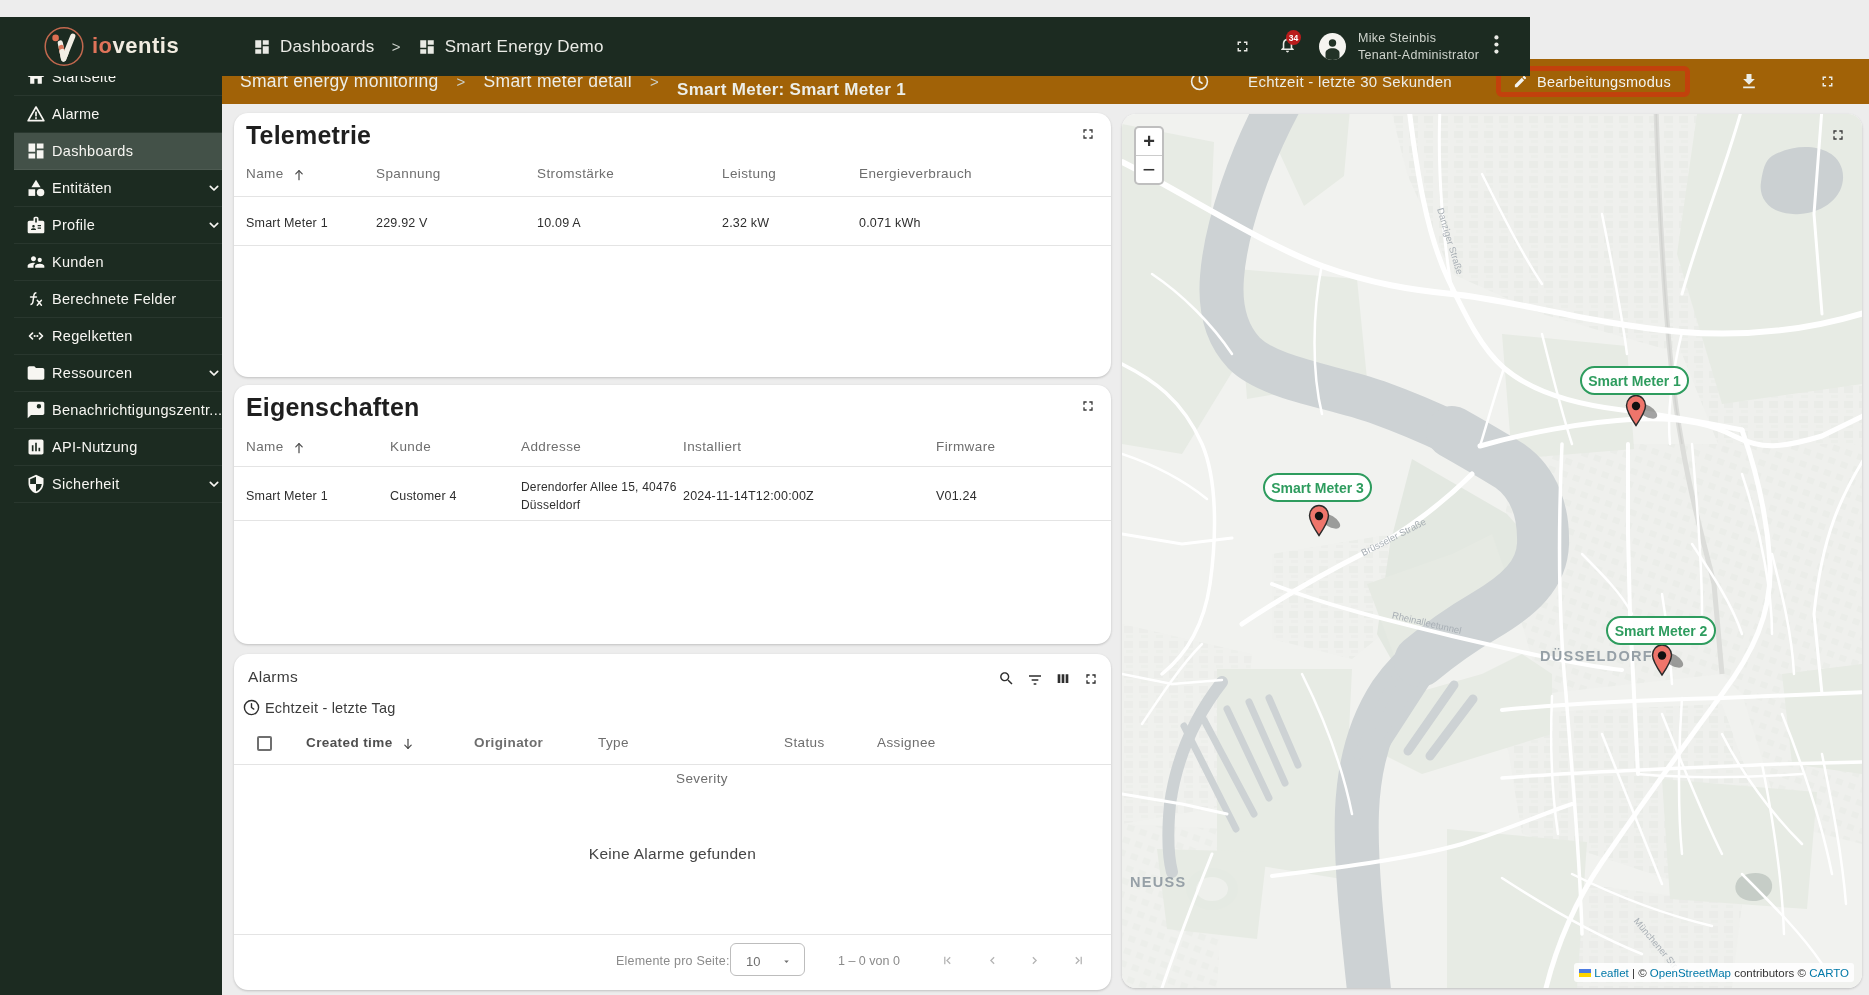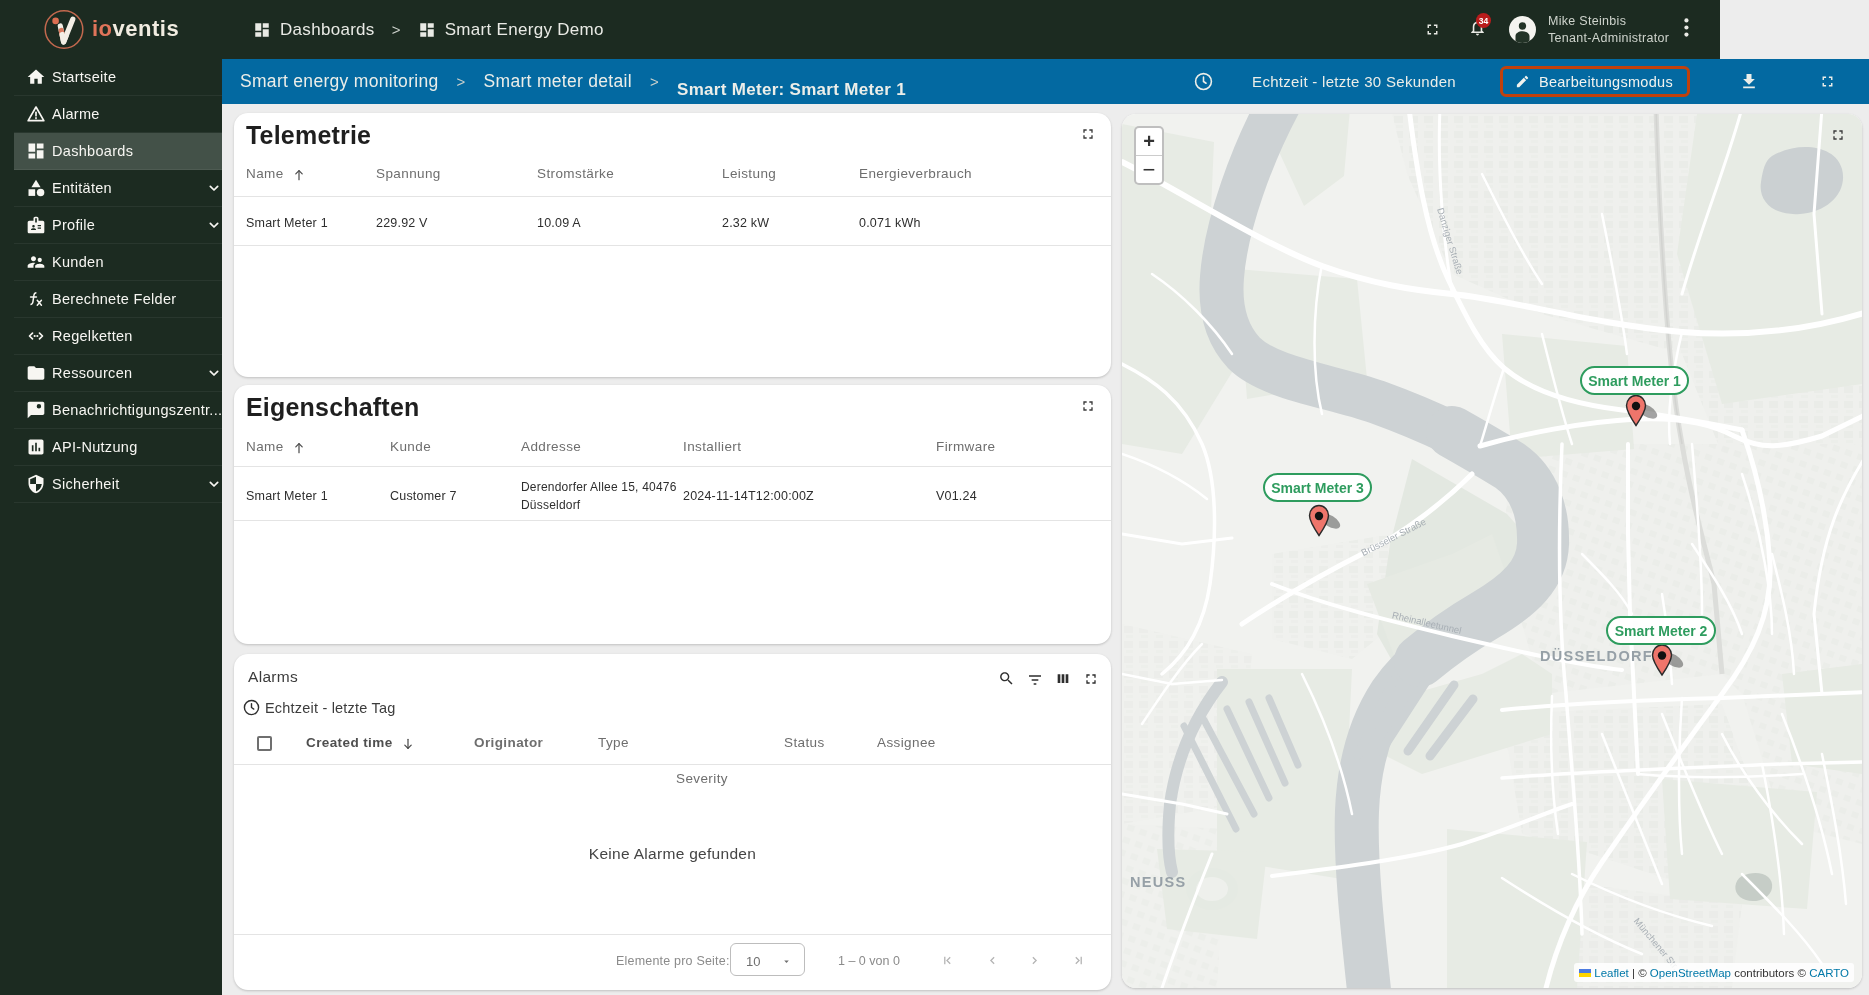--- a/index.html
+++ b/index.html
@@ -1,20 +1,20 @@
 <!DOCTYPE html>
 <html><head>
 <meta charset="utf-8">
 <style>
 * { margin:0; padding:0; box-sizing:border-box; }
 html,body { width:1869px; height:995px; overflow:hidden; }
 body { font-family:"Liberation Sans", sans-serif; background:#ededed; position:relative; }
-.topbar { position:absolute; left:0; top:0; width:1720px; height:59px; background:#1c2b21; z-index:5; }
+.topbar { position:absolute; left:0; top:17px; width:1530px; height:59px; background:#1c2b21; z-index:5; }
 .sidebar { position:absolute; left:0; top:59px; width:222px; height:936px; background:#1c2b21; z-index:4;padding-left:14px; }
-.toolbar { position:absolute; left:222px; top:59px; width:1647px; height:45px; background:#0369a1; z-index:4; }
+.toolbar { position:absolute; left:222px; top:59px; width:1647px; height:45px; background:#a16207; z-index:4; }
 .content { position:absolute; left:222px; top:104px; width:1647px; height:891px; background:#ededed; }
 .card { position:absolute; background:#fff; border-radius:14px; box-shadow:0 1px 3px rgba(0,0,0,0.12), 0 1px 2px rgba(0,0,0,0.08); }
 
 
 .logo-wrap { position:absolute; left:44px; top:9px; }
 .logo-text { position:absolute; left:92px; top:16px; font-size:22px; font-weight:bold; letter-spacing:0.5px; color:#f1ece1; }
 .logo-text .io { color:#e0745a; }
 .tb-bc { position:absolute; top:0; height:59px; display:flex; align-items:center; color:#e9eae5; font-size:17px; letter-spacing:0.3px; }
 .tb-right { position:absolute; right:0; top:0; height:59px; display:flex; align-items:center; }
 .userinfo { color:#cfd4cd; font-size:12.5px; line-height:17px; letter-spacing:0.3px; }
@@ -22,21 +22,21 @@
 
 .menu-item { position:relative; height:37px; display:flex; align-items:center; color:#f7f6f2; font-size:14.5px; letter-spacing:0.3px; border-bottom:1px solid rgba(255,255,255,0.06); }
 .menu-item .mi-icon { position:absolute; left:12px; width:20px; height:20px; }
 .menu-item .mi-label { position:absolute; left:38px; white-space:nowrap; }
 .menu-item .mi-chev { position:absolute; left:192px; width:16px; height:16px; }
 .menu-item.sel { background:#435148; }
 
 
 .tl-bc { position:absolute; left:18px; top:0; height:45px; display:flex; align-items:center; color:#eceee9; font-size:17.5px; letter-spacing:0.3px; }
 .tl-right { position:absolute; right:0; top:0; height:45px; display:flex; align-items:center; color:#eceee9;gap:30px; }
-.btn-edit { display:flex; align-items:center; height:31px; border:3px solid #c2410c; border-radius:6px; padding:0 14px 0 12px; font-size:14.5px; color:#f2f3ef; letter-spacing:0.3px; }
+.btn-edit { display:flex; align-items:center; height:31px; border:5px solid #c2410c; border-radius:6px; padding:0 14px 0 12px; font-size:14.5px; color:#f2f3ef; letter-spacing:0.3px; }
 
 
 .ctitle { position:absolute; left:12px; top:8px; font-size:25px; font-weight:bold; letter-spacing:0.2px; color:#1f1f1f; }
 .th { position:absolute; font-size:13.5px; color:#6e6e6e; letter-spacing:0.4px; white-space:nowrap; }
 .td { position:absolute; font-size:12.5px; color:#2e2e2e; letter-spacing:0.2px; line-height:18px; white-space:nowrap; }
 .hr { position:absolute; left:0; width:100%; height:1px; background:#e4e4e4; }
 .fsic { position:absolute; width:16px; height:16px; }
 </style>
 </head>
 <body>
@@ -253,21 +253,21 @@
     <svg style="position:absolute;left:58px;top:56px;" width="14" height="14" viewBox="0 0 24 24" fill="none" stroke="#4a4a4a" stroke-width="2.1" stroke-linecap="round" stroke-linejoin="round">
         <path d="M12 20V4.5"></path>
         <path d="M6.5 10 L12 4.5 L17.5 10"></path>
       </svg>
     <span class="th" style="left:156px; top:54px;">Kunde</span>
     <span class="th" style="left:287px; top:54px;">Addresse</span>
     <span class="th" style="left:449px; top:54px;">Installiert</span>
     <span class="th" style="left:702px; top:54px;">Firmware</span>
     <div class="hr" style="top:81px;"></div>
     <span class="td" style="left:12px; top:102px;">Smart Meter 1</span>
-    <span class="td" style="left:156px; top:102px;">Customer 7</span>
+    <span class="td" style="left:156px; top:102px;">Customer 4</span>
     <span class="td" style="left:287px; top:93px; font-size:12px;">Derendorfer Allee 15, 40476<br>Düsseldorf</span>
     <span class="td" style="left:449px; top:102px;">2024-11-14T12:00:00Z</span>
     <span class="td" style="left:702px; top:102px;">V01.24</span>
     <div class="hr" style="top:135px;"></div>
   </div>
 
   <div class="card" id="card-al" style="left:12px; top:550px; width:877px; height:336px;">
     <span style="position:absolute;left:14px;top:14px;font-size:15.5px;color:#3c3c3c;letter-spacing:0.3px;">Alarms</span>
     <svg style="position:absolute;left:764px;top:16px;" width="17" height="17" viewBox="0 0 24 24" fill="#2e2e2e">
         <path d="M15.5 14h-.79l-.28-.27C15.41 12.59 16 11.11 16 9.5 16 5.91 13.09 3 9.5 3S3 5.91 3 9.5 5.91 16 9.5 16c1.61 0 3.09-.59 4.23-1.57l.27.28v.79l5 4.99L20.49 19l-4.99-5zm-6 0C7.01 14 5 11.99 5 9.5S7.01 5 9.5 5 14 7.01 14 9.5 11.99 14 9.5 14z"></path>

